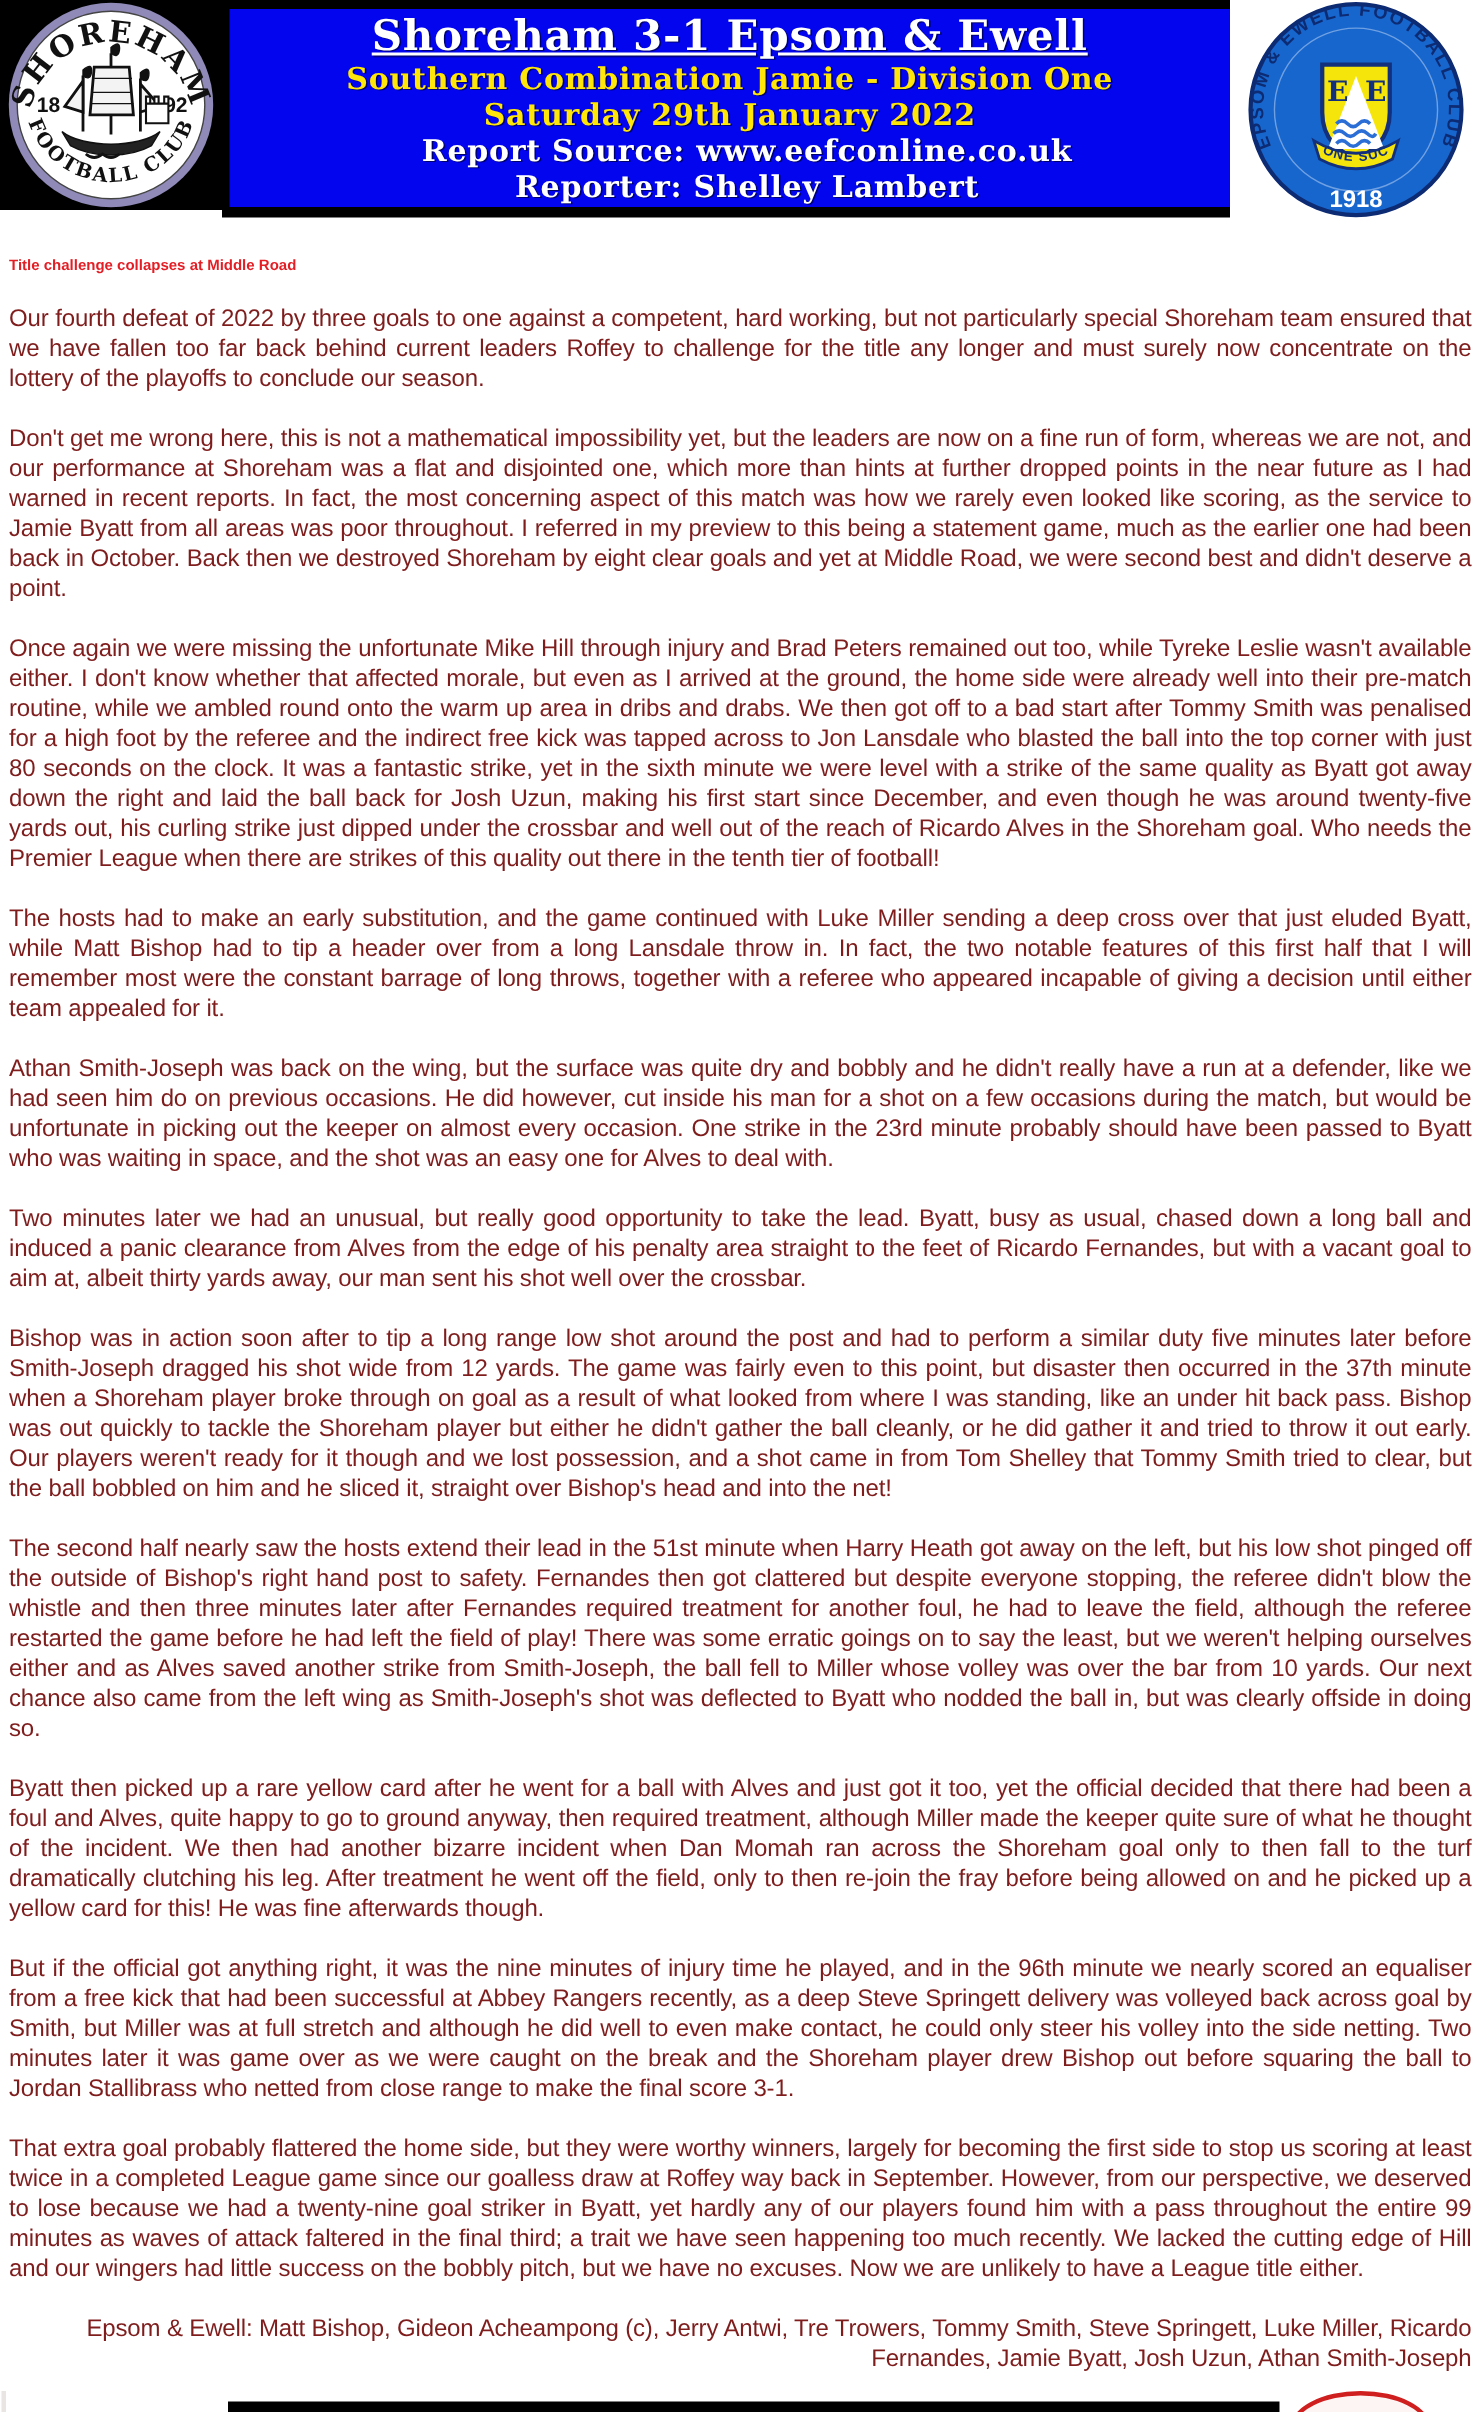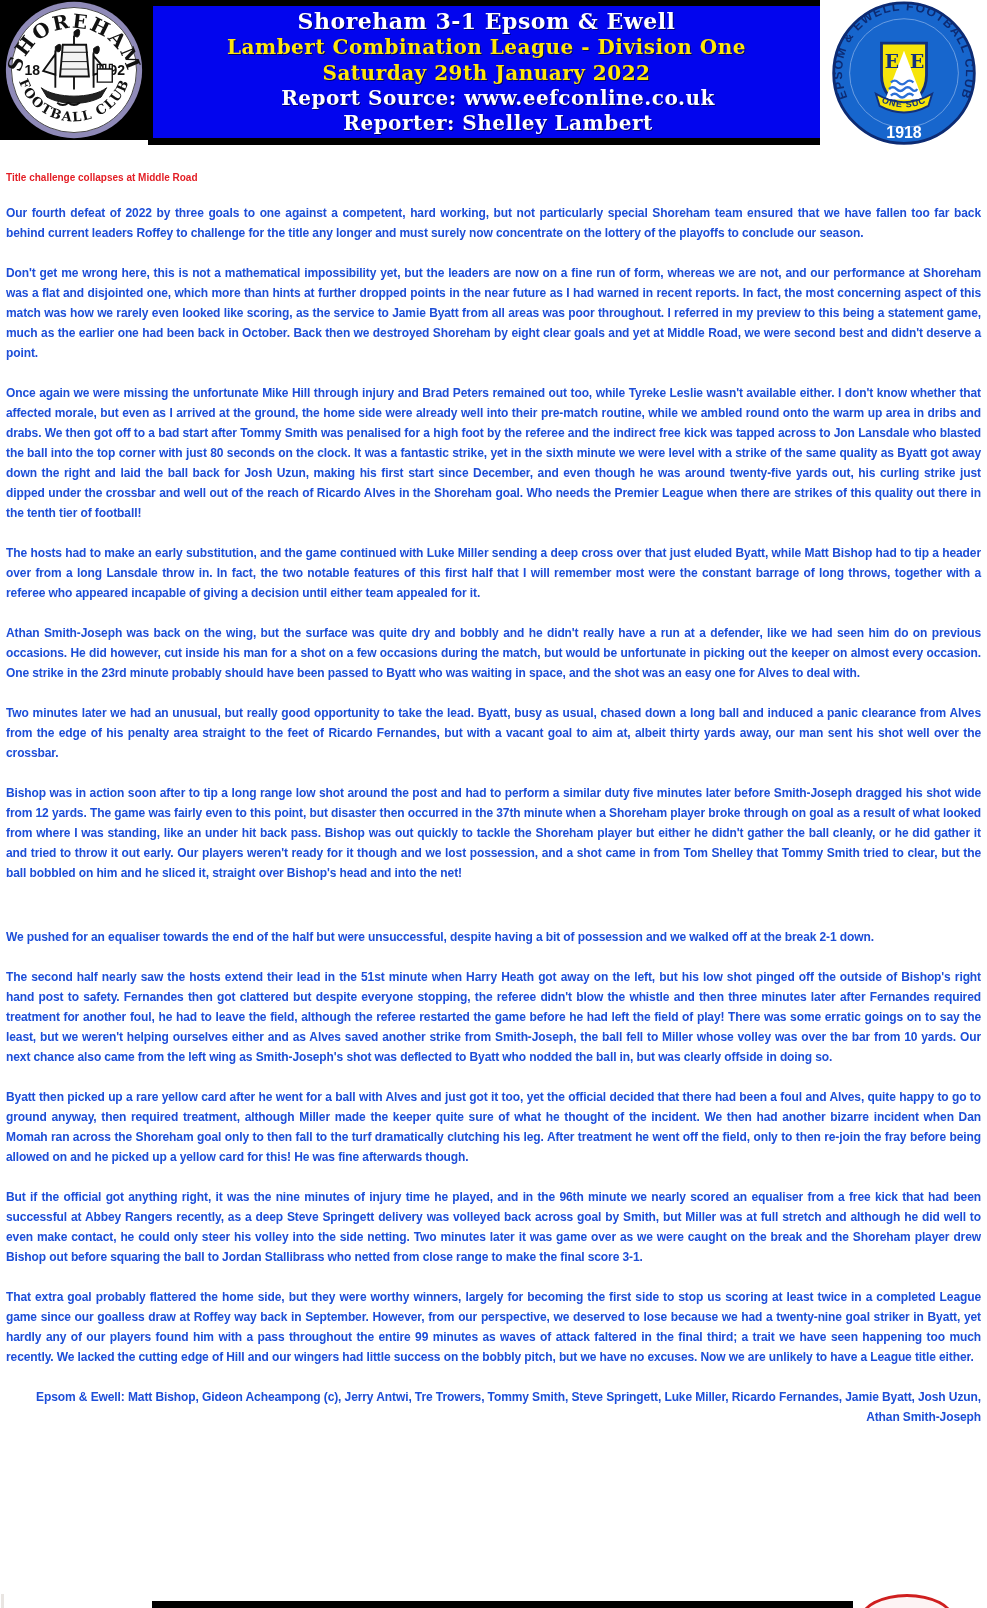--- a/index.html
+++ b/index.html
@@ -10,30 +10,30 @@
   .header{display:flex;height:150px;}
   .crest-box{flex:none;display:flex;align-items:center;justify-content:center;}
   .crest-home-box{width:148px;height:140px;background:#000000;}
   .panel-wrap{width:672px;height:145px;background:#000000;box-sizing:border-box;
               padding:6px 0 7px 5px;}
   .panel{background:#0205ee;height:132px;display:flex;flex-direction:column;
          justify-content:space-evenly;text-align:center;
          font-family:"DejaVu Serif",serif;font-weight:bold;}
   .panel .hline{line-height:1.05;letter-spacing:.5px;
          text-shadow:1px 1px 0 rgba(0,0,0,.55);}
-  .hline-score{color:#ffffff;font-size:22px;}
+  .hline-score{color:#ffffff;font-size:28px;text-decoration:underline;}
   .hline-competition,.hline-date{color:#ffe60a;font-size:20px;}
   .hline-source,.hline-reporter{color:#ffffff;font-size:20px;margin-left:23px;}
   .crest-away-box{width:167px;height:150px;background:#ffffff;align-items:flex-start;}
 
   
   .article{padding:0 6px;}
   .headline{color:#e31e25;font-size:10px;font-weight:bold;margin:22px 0 0 0;
             font-family:"Liberation Sans",sans-serif;}
-  .article p{font-size:12px;font-weight:bold;color:#1d4ed8;text-align:justify;
+  .article p{font-size:16px;font-weight:normal;color:#7f1d1d;text-align:justify;
              line-height:20px;margin:20px 0 0 0;letter-spacing:-.1px;}
   .article p.extra-gap{margin-top:44px;}
   .article p.teamline,.article p.subsline{text-align:right;}
 
   
   .footer-bar{position:absolute;left:152px;bottom:0;width:701px;height:7px;background:#000000;}
   .footer-oval{position:absolute;left:860px;bottom:-36px;width:88px;height:44px;
                border:3px solid #cf1f1f;border-radius:50%;background:#fdf4f4;}
   .edge-sliver{position:absolute;left:1px;bottom:0;width:3px;height:14px;background:#e9e5e2;}
 </style>
@@ -76,21 +76,21 @@
           <path d="M100,74 h16 v14 h-16 z M100,74 v-5 h3 v5 M106,74 v-5 h3 v5 M113,74 v-5 h3 v5" stroke-width="1.5" fill="#ffffff"></path>
           <path d="M40,94 C55,106 95,106 110,94 L104,104 C88,113 62,113 46,104 Z" fill="#222222" stroke-width="1"></path>
           <path d="M57,110 q6,5 12,0 q6,5 12,0" stroke-width="2"></path>
         </g>
       </svg>
     </div>
 
     <div class="panel-wrap">
       <div class="panel">
         <div class="hline hline-score">Shoreham 3-1 Epsom &amp; Ewell</div>
-        <div class="hline hline-competition">Lambert Combination League - Division One</div>
+        <div class="hline hline-competition">Southern Combination Jamie - Division One</div>
         <div class="hline hline-date">Saturday 29th January 2022</div>
         <div class="hline hline-source">Report Source: www.eefconline.co.uk</div>
         <div class="hline hline-reporter">Reporter: Shelley Lambert</div>
       </div>
     </div>
 
     <div class="crest-box crest-away-box">
       <svg width="158" height="150" viewBox="0 0 160 160">
         <circle cx="80" cy="78" r="77" fill="#ffffff"></circle>
         <circle cx="80" cy="78" r="75" fill="#1766cd" stroke="#0d2b73" stroke-width="3"></circle>
@@ -123,21 +123,20 @@
   <div class="article">
     <div class="headline">Title challenge collapses at Middle Road</div>
 
     <p>Our fourth defeat of 2022 by three goals to one against a competent, hard working, but not particularly special Shoreham team ensured that we have fallen too far back behind current leaders Roffey to challenge for the title any longer and must surely now concentrate on the lottery of the playoffs to conclude our season.</p>
     <p>Don't get me wrong here, this is not a mathematical impossibility yet, but the leaders are now on a fine run of form, whereas we are not, and our performance at Shoreham was a flat and disjointed one, which more than hints at further dropped points in the near future as I had warned in recent reports. In fact, the most concerning aspect of this match was how we rarely even looked like scoring, as the service to Jamie Byatt from all areas was poor throughout. I referred in my preview to this being a statement game, much as the earlier one had been back in October. Back then we destroyed Shoreham by eight clear goals and yet at Middle Road, we were second best and didn't deserve a point.</p>
     <p>Once again we were missing the unfortunate Mike Hill through injury and Brad Peters remained out too, while Tyreke Leslie wasn't available either. I don't know whether that affected morale, but even as I arrived at the ground, the home side were already well into their pre-match routine, while we ambled round onto the warm up area in dribs and drabs. We then got off to a bad start after Tommy Smith was penalised for a high foot by the referee and the indirect free kick was tapped across to Jon Lansdale who blasted the ball into the top corner with just 80 seconds on the clock. It was a fantastic strike, yet in the sixth minute we were level with a strike of the same quality as Byatt got away down the right and laid the ball back for Josh Uzun, making his first start since December, and even though he was around twenty-five yards out, his curling strike just dipped under the crossbar and well out of the reach of Ricardo Alves in the Shoreham goal. Who needs the Premier League when there are strikes of this quality out there in the tenth tier of football!</p>
     <p>The hosts had to make an early substitution, and the game continued with Luke Miller sending a deep cross over that just eluded Byatt, while Matt Bishop had to tip a header over from a long Lansdale throw in. In fact, the two notable features of this first half that I will remember most were the constant barrage of long throws, together with a referee who appeared incapable of giving a decision until either team appealed for it.</p>
     <p>Athan Smith-Joseph was back on the wing, but the surface was quite dry and bobbly and he didn't really have a run at a defender, like we had seen him do on previous occasions. He did however, cut inside his man for a shot on a few occasions during the match, but would be unfortunate in picking out the keeper on almost every occasion. One strike in the 23rd minute probably should have been passed to Byatt who was waiting in space, and the shot was an easy one for Alves to deal with.</p>
     <p>Two minutes later we had an unusual, but really good opportunity to take the lead. Byatt, busy as usual, chased down a long ball and induced a panic clearance from Alves from the edge of his penalty area straight to the feet of Ricardo Fernandes, but with a vacant goal to aim at, albeit thirty yards away, our man sent his shot well over the crossbar.</p>
     <p>Bishop was in action soon after to tip a long range low shot around the post and had to perform a similar duty five minutes later before Smith-Joseph dragged his shot wide from 12 yards. The game was fairly even to this point, but disaster then occurred in the 37th minute when a Shoreham player broke through on goal as a result of what looked from where I was standing, like an under hit back pass. Bishop was out quickly to tackle the Shoreham player but either he didn't gather the ball cleanly, or he did gather it and tried to throw it out early. Our players weren't ready for it though and we lost possession, and a shot came in from Tom Shelley that Tommy Smith tried to clear, but the ball bobbled on him and he sliced it, straight over Bishop's head and into the net!</p>
-    <p class="extra-gap">We pushed for an equaliser towards the end of the half but were unsuccessful, despite having a bit of possession and we walked off at the break 2-1 down.</p>
     <p>The second half nearly saw the hosts extend their lead in the 51st minute when Harry Heath got away on the left, but his low shot pinged off the outside of Bishop's right hand post to safety. Fernandes then got clattered but despite everyone stopping, the referee didn't blow the whistle and then three minutes later after Fernandes required treatment for another foul, he had to leave the field, although the referee restarted the game before he had left the field of play! There was some erratic goings on to say the least, but we weren't helping ourselves either and as Alves saved another strike from Smith-Joseph, the ball fell to Miller whose volley was over the bar from 10 yards. Our next chance also came from the left wing as Smith-Joseph's shot was deflected to Byatt who nodded the ball in, but was clearly offside in doing so.</p>
     <p>Byatt then picked up a rare yellow card after he went for a ball with Alves and just got it too, yet the official decided that there had been a foul and Alves, quite happy to go to ground anyway, then required treatment, although Miller made the keeper quite sure of what he thought of the incident. We then had another bizarre incident when Dan Momah ran across the Shoreham goal only to then fall to the turf dramatically clutching his leg. After treatment he went off the field, only to then re-join the fray before being allowed on and he picked up a yellow card for this! He was fine afterwards though.</p>
     <p>But if the official got anything right, it was the nine minutes of injury time he played, and in the 96th minute we nearly scored an equaliser from a free kick that had been successful at Abbey Rangers recently, as a deep Steve Springett delivery was volleyed back across goal by Smith, but Miller was at full stretch and although he did well to even make contact, he could only steer his volley into the side netting. Two minutes later it was game over as we were caught on the break and the Shoreham player drew Bishop out before squaring the ball to Jordan Stallibrass who netted from close range to make the final score 3-1.</p>
     <p>That extra goal probably flattered the home side, but they were worthy winners, largely for becoming the first side to stop us scoring at least twice in a completed League game since our goalless draw at Roffey way back in September. However, from our perspective, we deserved to lose because we had a twenty-nine goal striker in Byatt, yet hardly any of our players found him with a pass throughout the entire 99 minutes as waves of attack faltered in the final third; a trait we have seen happening too much recently. We lacked the cutting edge of Hill and our wingers had little success on the bobbly pitch, but we have no excuses. Now we are unlikely to have a League title either.</p>
 
     <p class="teamline">Epsom &amp; Ewell: Matt Bishop, Gideon Acheampong (c), Jerry Antwi, Tre Trowers, Tommy Smith, Steve Springett, Luke Miller, Ricardo Fernandes, Jamie Byatt, Josh Uzun, Athan Smith-Joseph</p>
   </div>
 
   <div class="footer-bar"></div>
   <div class="footer-oval"></div>

